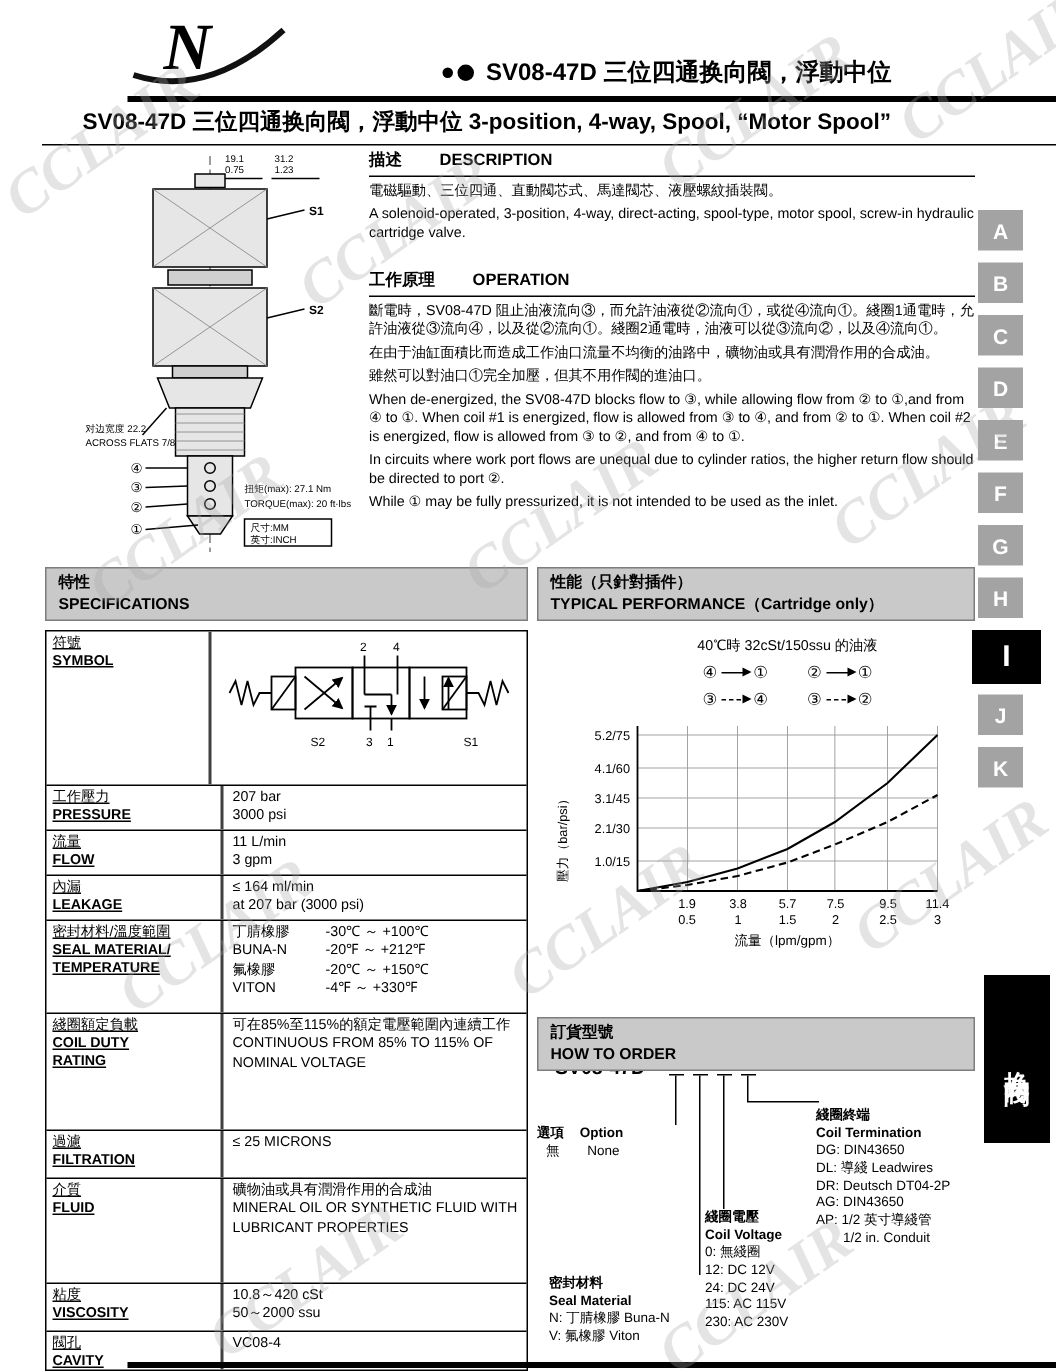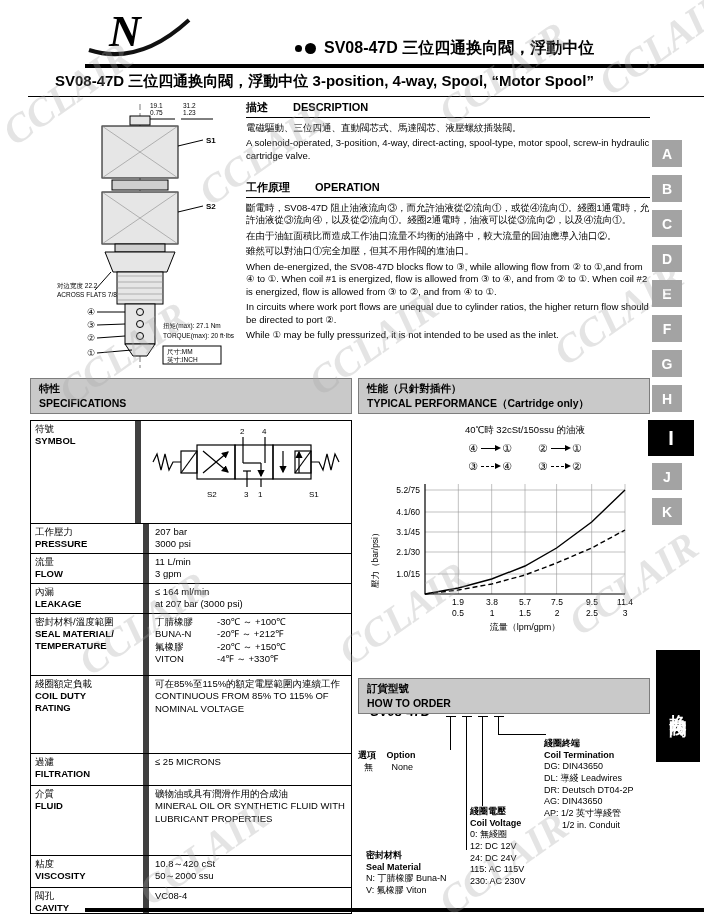--- a/index.html
+++ b/index.html
@@ -36,21 +36,21 @@
             font-size:17px; font-weight:bold; letter-spacing:4px; }
 
   
   .band { position:absolute; height:36px; background:#c9c9c9; border:1px solid #7d7d7d; padding:2px 8px; z-index:2; }
   .band div { font-size:10.5px; font-weight:bold; line-height:1.45; white-space:nowrap; }
 
   
   .spec { position:absolute; left:30px; top:420px; width:322px; border:1.5px solid #000; background:#fff; }
   .srow { display:flex; border-top:1px solid #000; overflow:hidden; }
   .srow:first-child { border-top:none; }
-  .slab { width:118px; border-right:6px solid #404040; padding:2px 4px; font-size:9.5px; line-height:1.25; }
+  .slab { width:118px; border-right:2px solid #404040; padding:2px 4px; font-size:9.5px; line-height:1.25;text-decoration:underline; }
   .slab .en { font-weight:bold; }
   .sval { flex:1; padding:2px 6px; font-size:9.5px; line-height:1.3; }
   .kv { display:flex; } .kv .k { width:62px; }
 
   
   .sym { stroke:#000; stroke-width:1.2; fill:none; }
   .symt { font-size:8px; fill:#000; }
 
   
   .draw-line { stroke:#000; stroke-width:1; fill:none; }
@@ -198,21 +198,21 @@
   <p>電磁驅動、三位四通、直動閥芯式、馬達閥芯、液壓螺紋插裝閥。</p>
   <p>A solenoid-operated, 3-position, 4-way, direct-acting, spool-type, motor spool, screw-in hydraulic cartridge valve.</p>
 </div>
 
 <div class="col" style="top:180px">
   <div class="sec-head">
     <span>工作原理</span>
     <span class="en">OPERATION</span>
   </div>
   <p>斷電時，SV08-47D 阻止油液流向③，而允許油液從②流向①，或從④流向①。綫圈1通電時，允許油液從③流向④，以及從②流向①。綫圈2通電時，油液可以從③流向②，以及④流向①。</p>
-  <p>在由于油缸面積比而造成工作油口流量不均衡的油路中，較大流量的回油應導入油口②。</p>
+  <p>在由于油缸面積比而造成工作油口流量不均衡的油路中，礦物油或具有潤滑作用的合成油。</p>
   <p>雖然可以對油口①完全加壓，但其不用作閥的進油口。</p>
   <p>When de-energized, the SV08-47D blocks flow to ③, while allowing flow from ② to ①,and from ④ to ①. When coil #1 is energized, flow is allowed from ③ to ④, and from ② to ①. When coil #2 is energized, flow is allowed from ③ to ②, and from ④ to ①.</p>
   <p>In circuits where work port flows are unequal due to cylinder ratios, the higher return flow should be directed to port ②.</p>
   <p>While ① may be fully pressurized, it is not intended to be used as the inlet.</p>
 </div>
 
 <div class="sideTab" style="top:140px">A</div>
 <div class="sideTab" style="top:175px">B</div>
 <div class="sideTab" style="top:210px">C</div>
 <div class="sideTab" style="top:245px">D</div>

